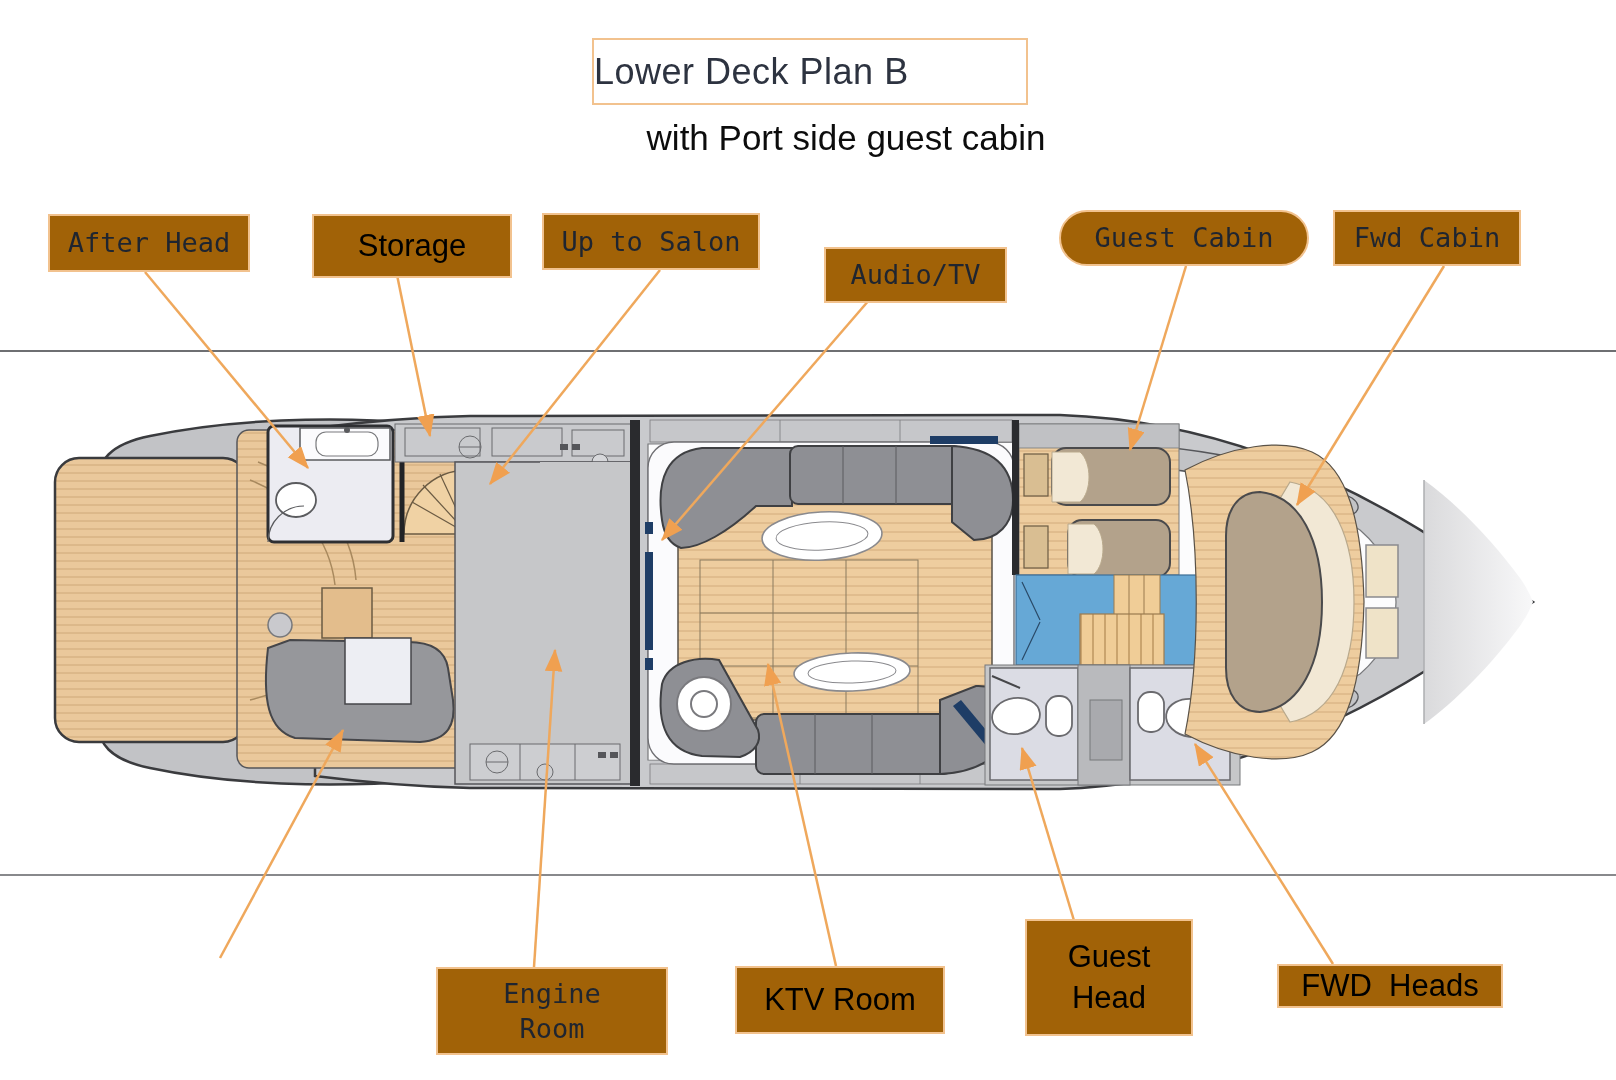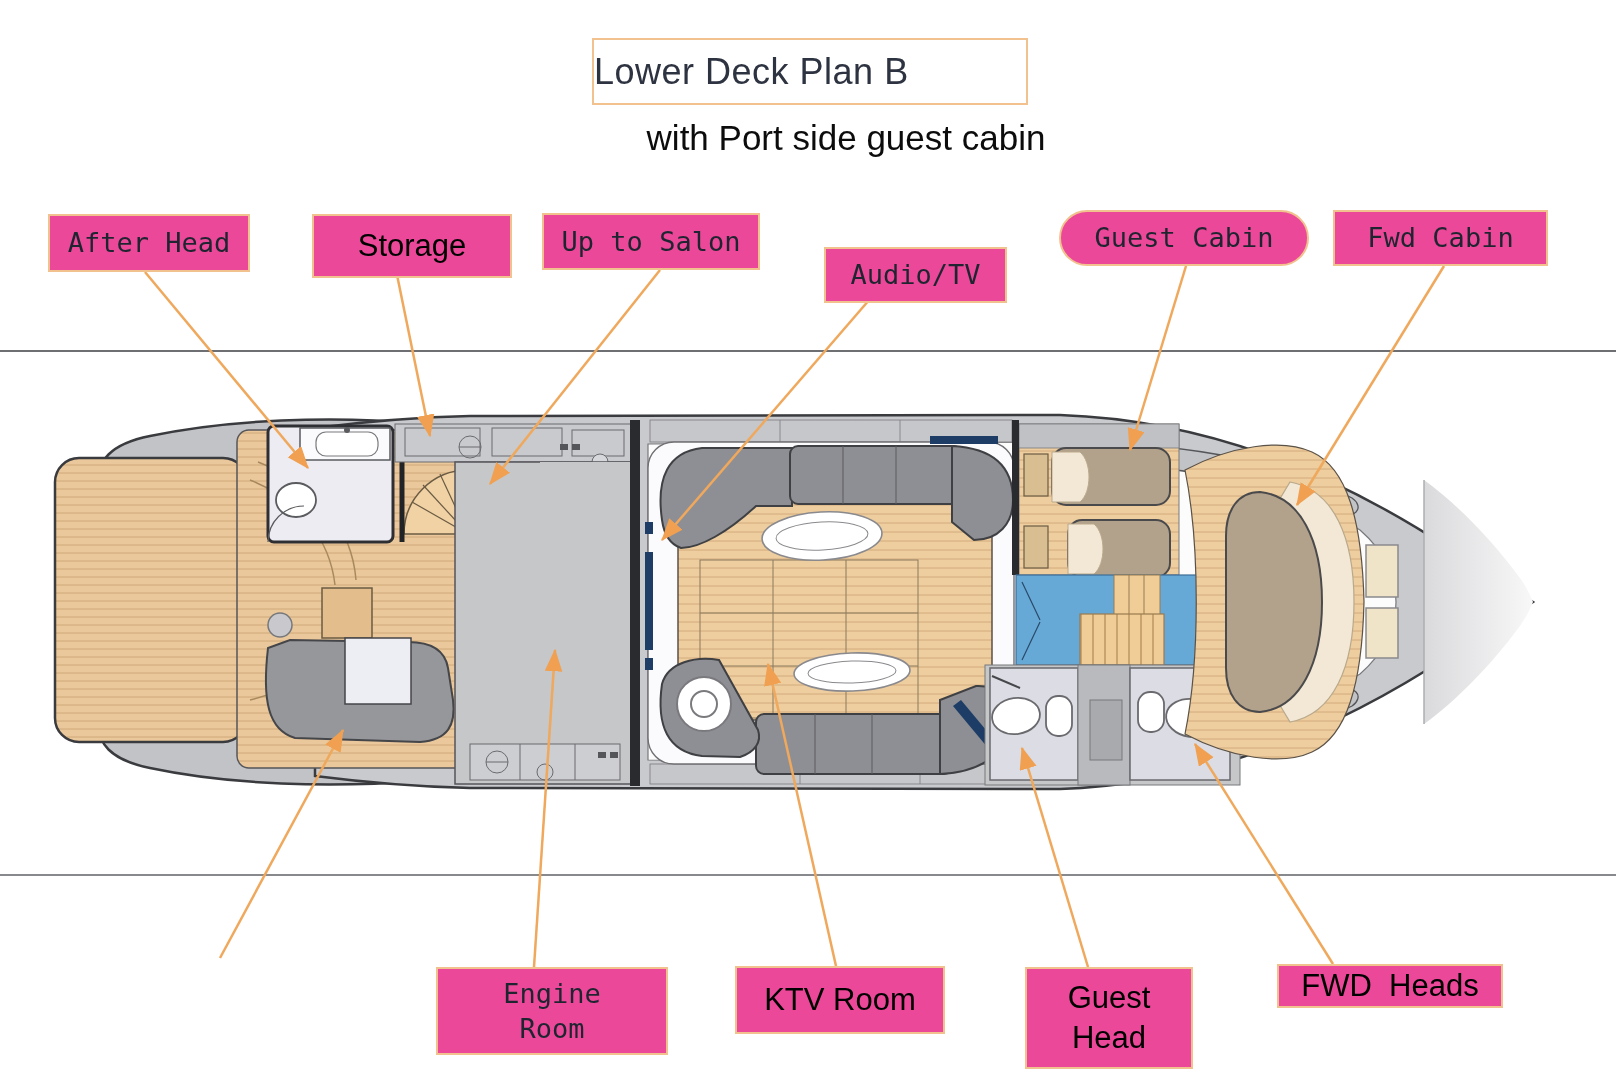--- a/index.html
+++ b/index.html
@@ -1,19 +1,19 @@
 <!DOCTYPE html>
 <html><head>
 <meta charset="utf-8">
 <style>
   html,body{margin:0;padding:0;background:#ffffff;}
   #stage{position:relative;width:1616px;height:1080px;background:#ffffff;overflow:hidden;
          font-family:"Liberation Sans", sans-serif;}
   #plan-svg{position:absolute;left:0;top:0;width:1616px;height:1080px;}
-  .lbl{position:absolute;background:#ec4899;border:2px solid #F2C28E;
+  .lbl{position:absolute;background:#a16207;border:2px solid #F2C28E;
        display:flex;flex-direction:column;align-items:center;justify-content:center;
        color:#1f2530;text-align:center;box-sizing:border-box;line-height:1.3;}
   .mono{font-family:"DejaVu Sans Mono", monospace;font-size:27px;}
   .sans{font-family:"Liberation Sans", sans-serif;font-size:31px;color:#000;}
   .pre{white-space:pre;}
   #title-box{position:absolute;left:592px;top:38px;width:436px;height:67px;
        border:2px solid #F2C28E;display:flex;align-items:center;justify-content:flex-start;
        font-size:36px;letter-spacing:.5px;color:#2d3340;box-sizing:border-box;}
   #subtitle{position:absolute;left:38px;top:118px;width:1616px;text-align:center;
        font-size:35px;color:#0c0c0c;}
@@ -272,32 +272,32 @@
   </div>
   <div class="lbl mono" style="left:542px;top:213px;width:218px;height:57px;">
     <span>Up to Salon</span>
   </div>
   <div class="lbl mono" style="left:824px;top:214px;width:183px;height:56px;margin-top:33px;">
     <span>Audio/TV</span>
   </div>
   <div class="lbl mono" style="left:1059px;top:210px;width:250px;height:56px;border-radius:28px;">
     <span>Guest Cabin</span>
   </div>
-  <div class="lbl mono" style="left:1333px;top:210px;width:215px;height:56px;">
+  <div class="lbl mono" style="left:1333px;top:210px;width:188px;height:56px;">
     <span>Fwd Cabin</span>
   </div>
 
   <div class="lbl mono two-line" style="left:436px;top:967px;width:232px;height:88px;">
     <span>Engine</span>
     <span>Room</span>
   </div>
   <div class="lbl sans" style="left:735px;top:966px;width:210px;height:68px;">
     <span>KTV Room</span>
   </div>
-  <div class="lbl sans two-line" style="left:1025px;top:967px;width:168px;height:102px;text-align:right;">
+  <div class="lbl sans two-line" style="left:1025px;top:919px;width:168px;height:117px;text-align:right;">
     <span>Guest</span>
     <span>Head</span>
   </div>
   <div class="lbl sans pre" style="left:1277px;top:964px;width:226px;height:44px;">
     <span class="pre">FWD  Heads</span>
   </div>
 
 </div>
 
 </body></html>

